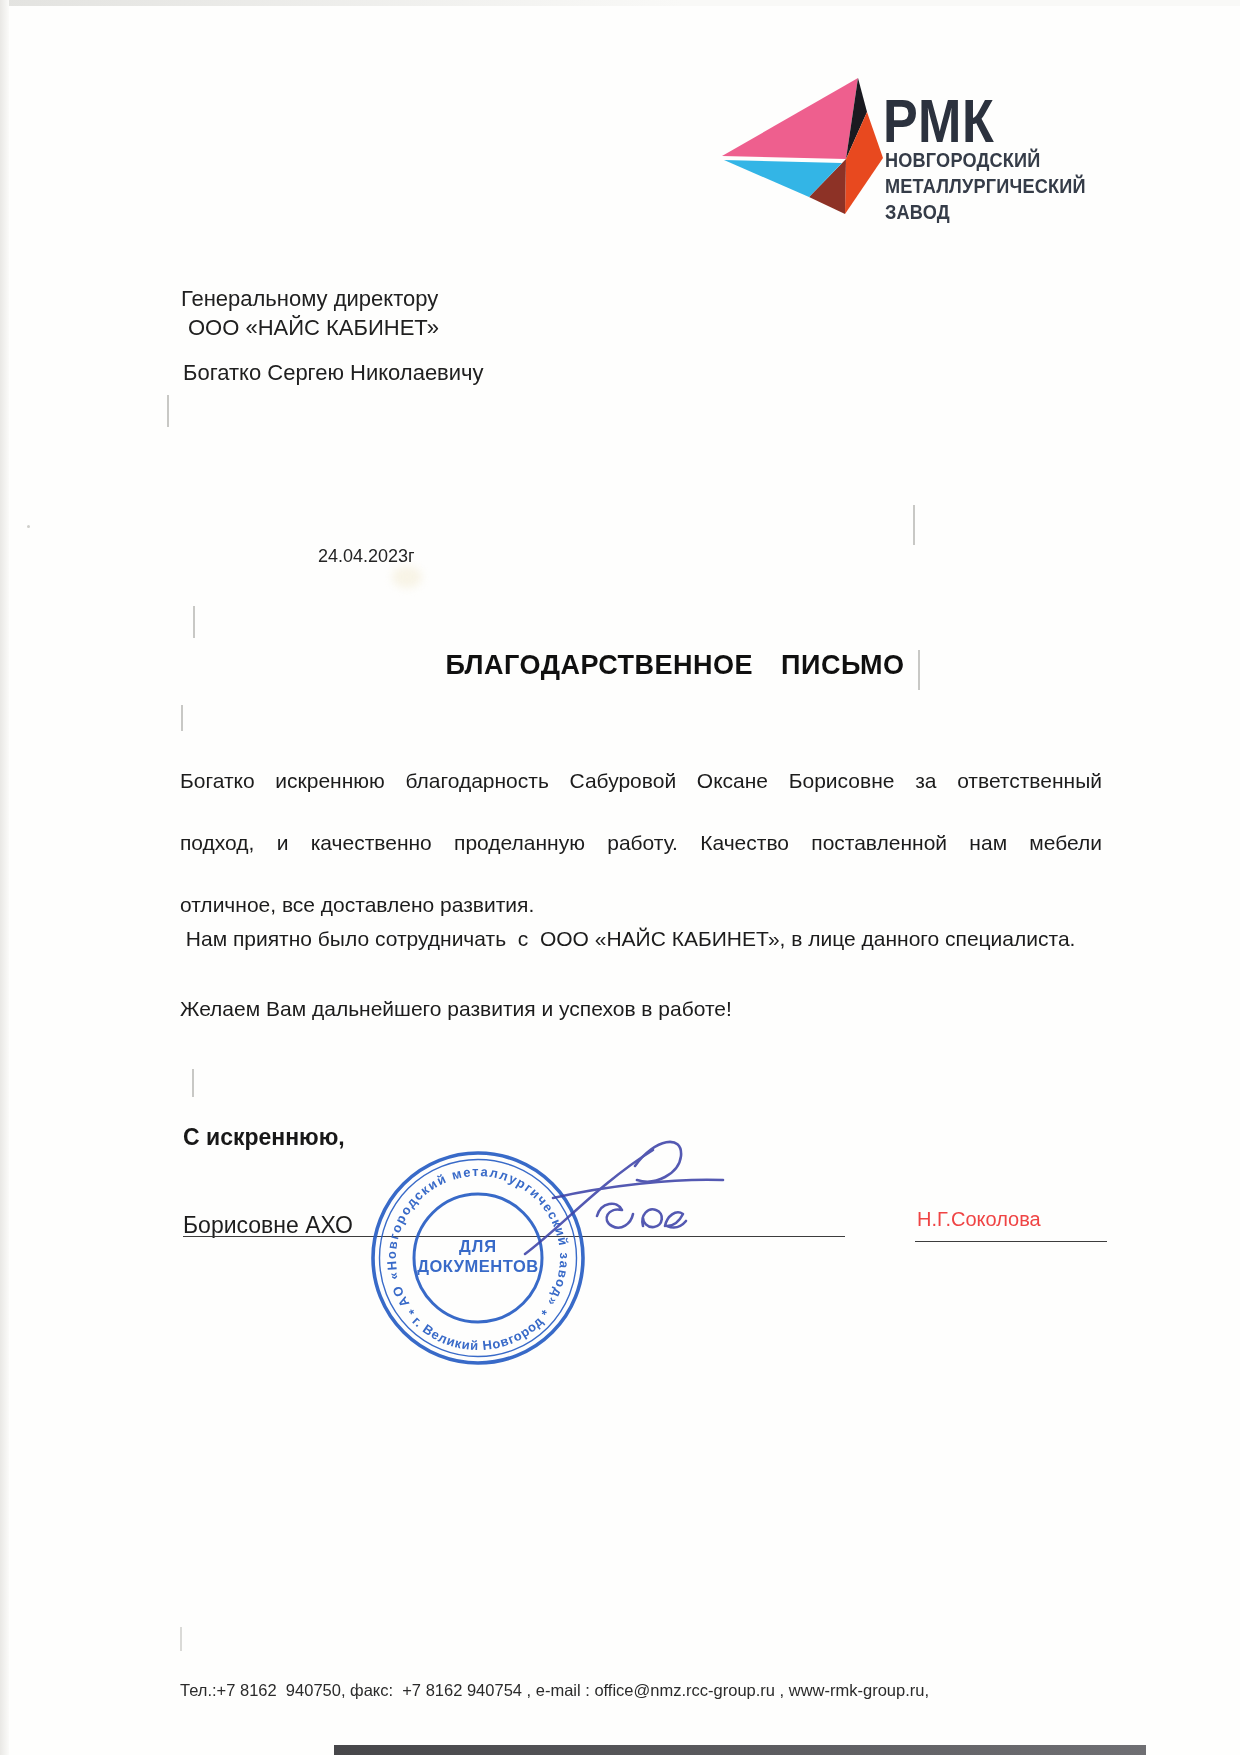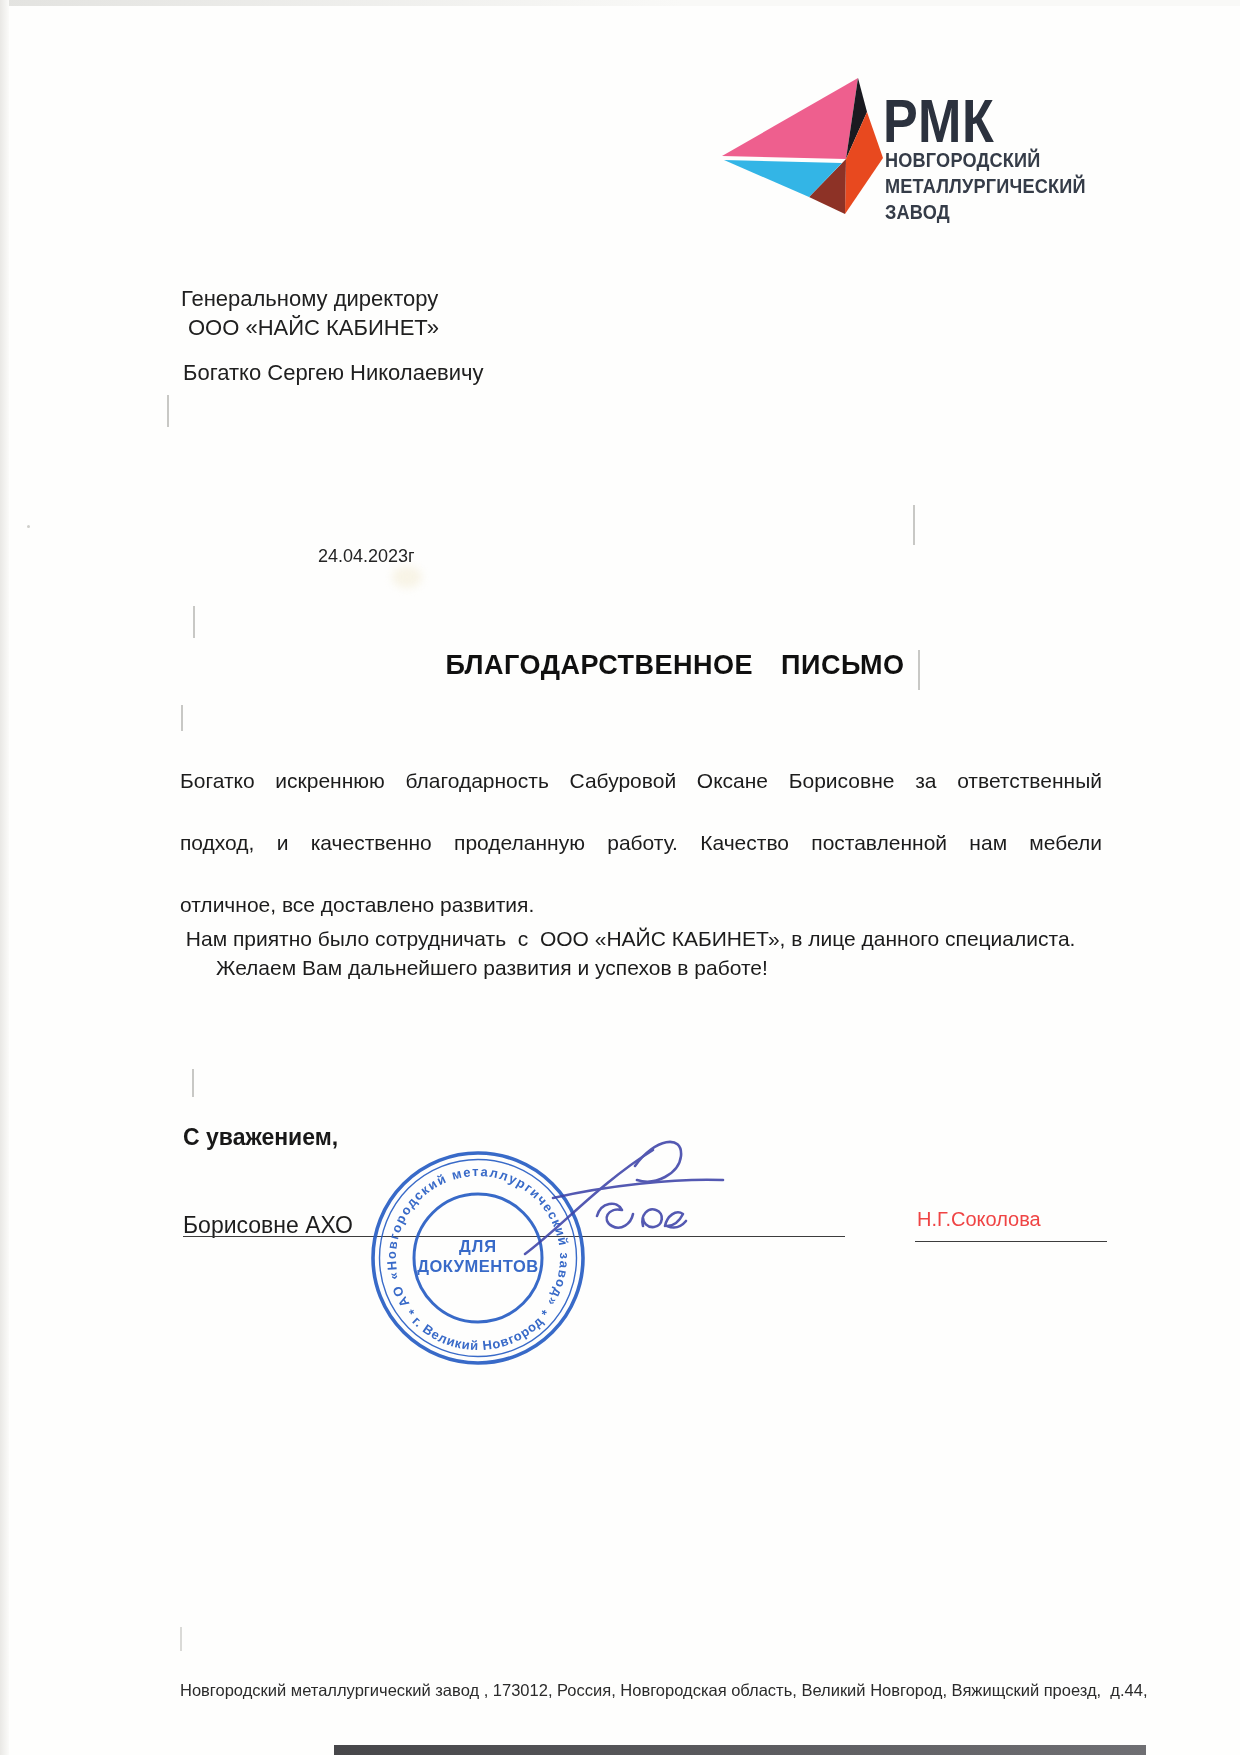--- a/index.html
+++ b/index.html
@@ -93,23 +93,23 @@
 <div class="abs recip" style="left:188px;top:315px;">ООО «НАЙС КАБИНЕТ»</div>
 <div class="abs recip" style="left:183px;top:360px;">Богатко Сергею Николаевичу</div>
 
 <div class="abs date">24.04.2023г</div>
 <div class="abs title">БЛАГОДАРСТВЕННОЕ  ПИСЬМО</div>
 
 <div class="abs bline just" style="top:750px;">Богатко искреннюю благодарность Сабуровой Оксане Борисовне за ответственный</div>
 <div class="abs bline just" style="top:812px;">подход, и качественно проделанную работу. Качество поставленной нам мебели</div>
 <div class="abs bline" style="top:874px;">отличное, все доставлено развития.</div>
 <div class="abs bline pre" style="top:908px;"> Нам приятно было сотрудничать  с  ООО «НАЙС КАБИНЕТ», в лице данного специалиста.</div>
-<div class="abs bline" style="top:937px;margin-left:36px;">Желаем Вам дальнейшего развития и успехов в работе!</div>
+<div class="abs bline" style="top:978px;">Желаем Вам дальнейшего развития и успехов в работе!</div>
 
-<div class="abs closing">С уважением,</div>
+<div class="abs closing">С искреннюю,</div>
 <div class="abs sig-role">Борисовне АХО</div>
 <div class="abs sig-line sig-line1"></div>
 <div class="abs sig-name">Н.Г.Соколова</div>
 <div class="abs sig-line sig-line2"></div>
 
 <svg class="abs stamp" width="224" height="224" viewBox="0 0 224 224">
   <g fill="none" stroke="#2a5fc4">
     <circle cx="112" cy="112" r="105" stroke-width="3.6"></circle>
     <circle cx="112" cy="112" r="98.5" stroke-width="1.4"></circle>
     <circle cx="112" cy="112" r="64" stroke-width="3"></circle>
@@ -133,19 +133,18 @@
 <svg class="abs ink" width="230" height="150" viewBox="0 0 230 150">
   <g fill="none" stroke="#3d43a8" stroke-width="2.6" stroke-linecap="round" stroke-linejoin="round">
     <path d="M 20 126 C 55 100, 95 55, 148 22"></path>
     <path d="M 130 38 C 150 10, 178 6, 176 28 C 174 46, 150 58, 132 52"></path>
     <path d="M 48 70 C 100 58, 170 50, 218 52"></path>
     <path d="M 92 88 c 4 -14 20 -16 25 -6 c -14 -3 -21 10 -10 16 c 9 5 19 -2 21 -12 m 10 12 c -3 -11 5 -19 13 -16 c 9 3 7 16 -2 17 c -7 1 -11 -5 -11 -9 m 22 8 c 2 -10 11 -17 18 -12 c -4 8 -10 12 -16 12 c 7 3 14 1 19 -5"></path>
   </g>
 </svg>
 
 <div class="abs footer">
-  <div>Новгородский металлургический завод , 173012, Россия, Новгородская область, Великий Новгород, Вяжищский проезд,  д.44,</div>
   <div>Тел.:+7 8162  940750, факс:  +7 8162 940754 , e-mail : office@nmz.rcc-group.ru , www-rmk-group.ru,</div>
   
   
 </div>
 
 <div class="abs scan-bar"></div>
 
 </body></html>

